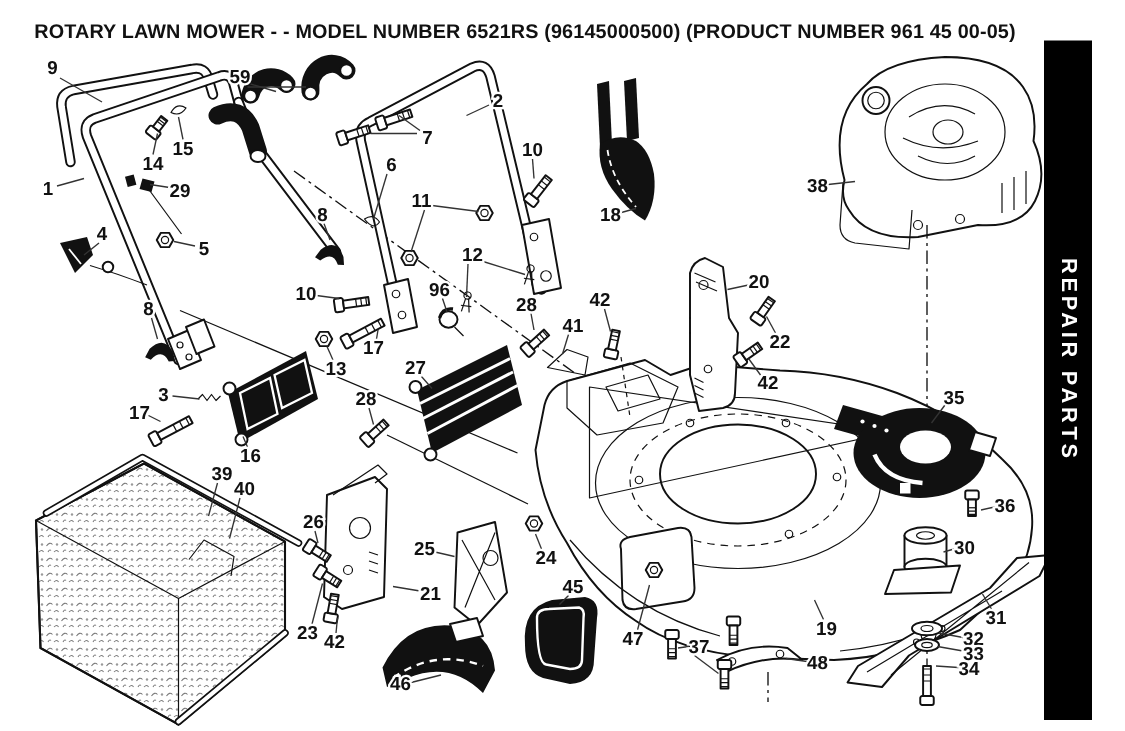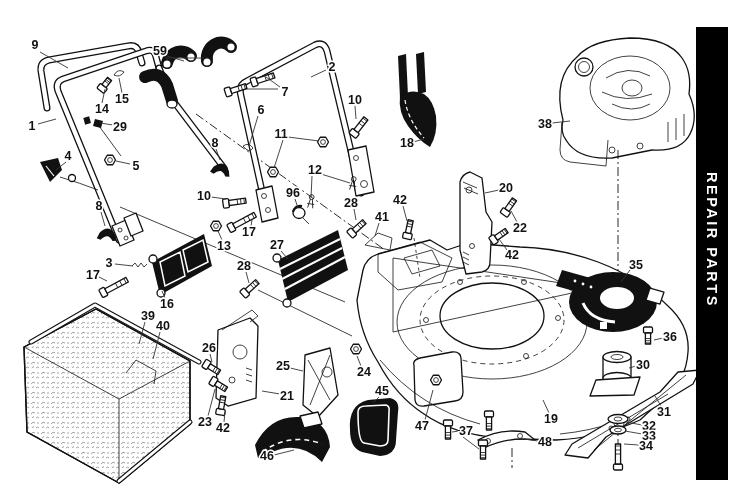--- a/index.html
+++ b/index.html
@@ -24,20 +24,21 @@
   .axis{fill:none;stroke:#111;stroke-width:.9;stroke-dasharray:9 3 2 3;}
   .ldr{stroke:#333;stroke-width:.9;}
   .lbl{font-family:"Liberation Sans",sans-serif;font-size:12.5px;font-weight:bold;fill:#111;
        text-anchor:middle;stroke:#fff;stroke-width:3px;paint-order:stroke;}
   .wdash{fill:none;stroke:#fff;stroke-width:1.6;stroke-dasharray:5 4;}
 </style>
 </head>
 <body>
 
 <div id="page">
+  <div id="title">ROTARY LAWN MOWER - - MODEL NUMBER  6521RS  (96145000500) (PRODUCT NUMBER 961 45 00-05)</div>
 
   <svg id="dg" width="750" height="487" viewBox="0 0 750 487">
 
     <defs>
       <pattern id="mesh" patternUnits="userSpaceOnUse" width="10" height="10">
         <path d="M1,4 q2,-3 4,-1 M6,8 q2,-2 3,0 M2,8 q1,-2 2,-1" stroke="#777" stroke-width=".7" fill="none"></path>
         <circle cx="8" cy="3" r=".8" fill="#999"></circle>
       </pattern>
     </defs>
 

